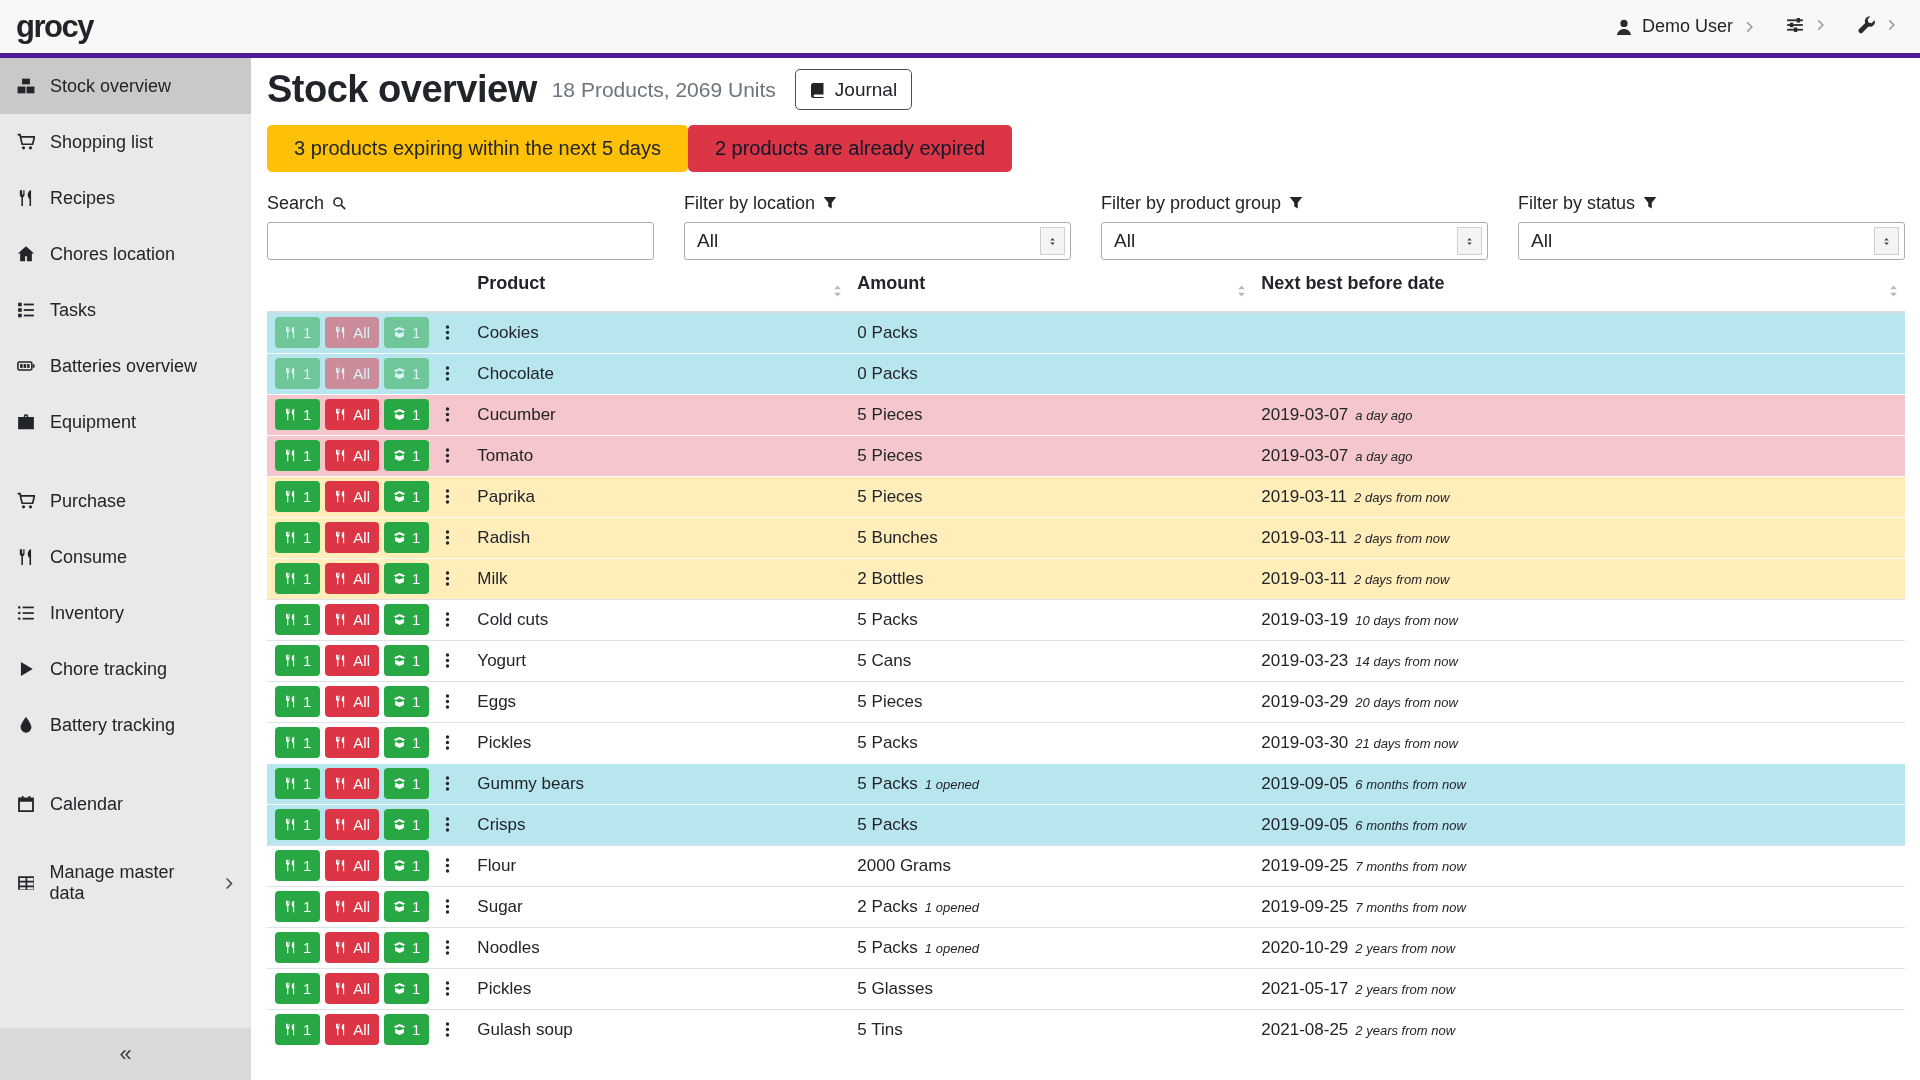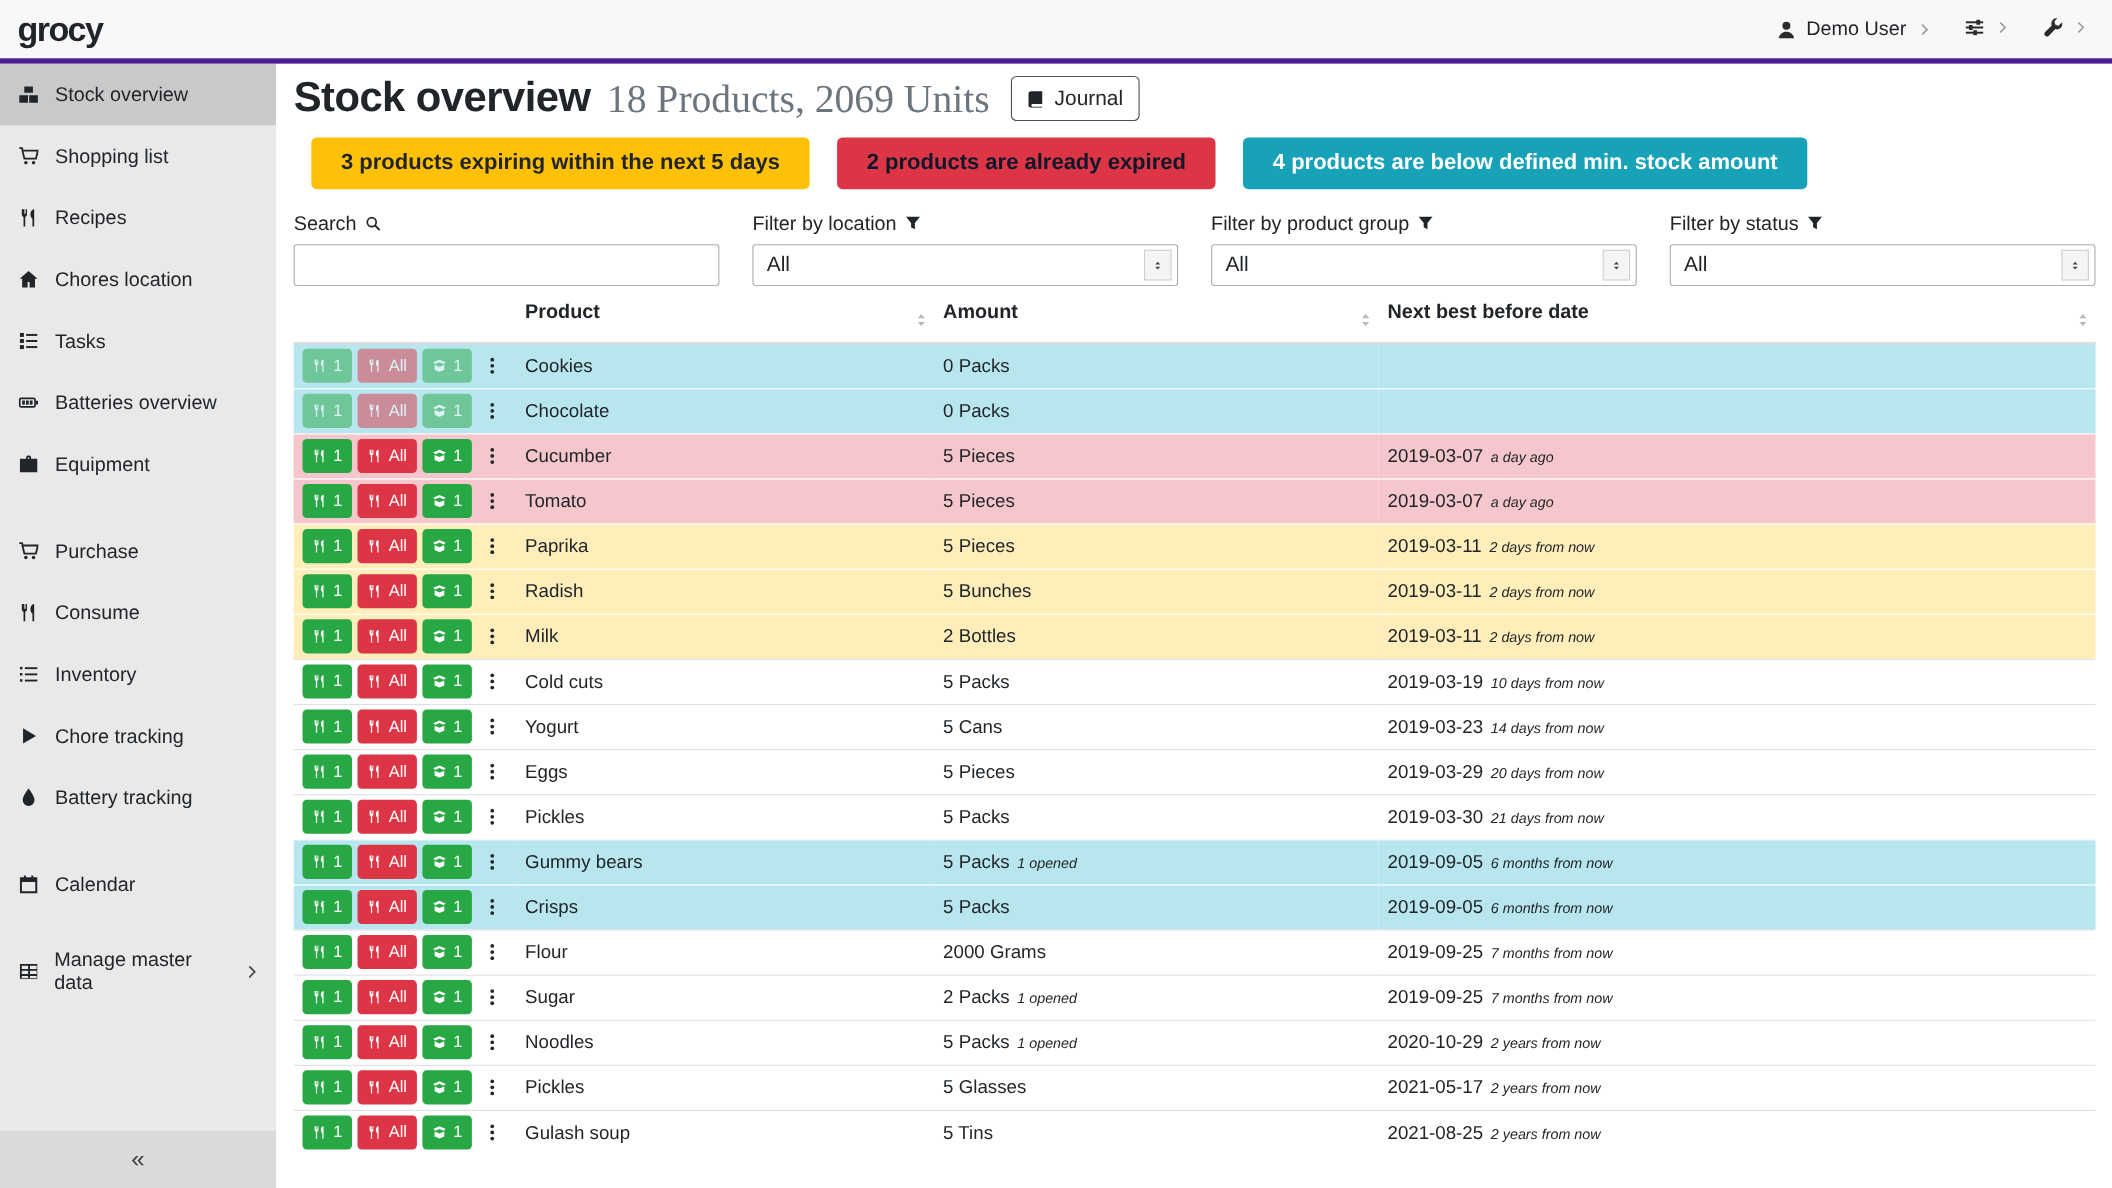--- a/index.html
+++ b/index.html
@@ -26,25 +26,25 @@
   .sidebar-item.active{background:#c9c9c9;}
   .sidebar-item.gap{margin-top:23px;}
   .sidebar-item .s-icon{font-size:18px;width:22px;color:#212529;}
   .sidebar-item .s-chev{margin-left:auto;font-size:13px;color:#4a4a4a;}
   .sidebar-collapse{height:52px;background:#dadada;display:flex;align-items:center;justify-content:center;font-size:22px;color:#3d3d3d;cursor:pointer;}
 
   
   .content{padding:8px 15px 0 16px;overflow:hidden;background:#fff;}
   .page-head{display:flex;align-items:center;gap:15px;margin-top:2px;}
   .page-title{font-size:38px;font-weight:600;letter-spacing:-.5px;}
-  .page-subtitle{font-size:36px;color:#6c757d;font-weight:400;font-family:Liberation Serif, serif;}
+  .page-subtitle{font-size:21px;color:#6c757d;font-weight:400;}
   .journal-btn{display:inline-flex;align-items:center;gap:9px;background:#fff;border:1px solid #4f4f4f;border-radius:5px;height:41px;padding:12px 14px;font-size:19px;color:#212529;cursor:pointer;margin-left:4px;}
   .journal-btn .icon{font-size:16px;}
 
-  .banners{display:flex;gap:25px;margin:14px 16px 20px;font-weight:bold;}
+  .banners{display:flex;margin:14px 0 20px;}
   .banner{display:flex;align-items:center;height:47px;padding:0 27px;border-radius:5px;font-size:20px;cursor:pointer;white-space:nowrap;}
 
   .filters{display:flex;gap:30px;margin-bottom:10px;}
   .filter-group{flex:1;min-width:0;}
   .filter-label{display:flex;align-items:center;gap:8px;font-size:18px;margin-bottom:8px;height:22px;}
   .filter-label .icon{font-size:14px;color:#212529;}
   .text-input{width:100%;height:38px;border:1px solid #adadad;border-radius:3px;font-size:19px;padding:0 12px;font-family:inherit;background:#fff;}
   .select{display:flex;align-items:center;justify-content:space-between;height:38px;border:1px solid #adadad;border-radius:3px;background:#fff;font-size:19px;padding:0 5px 0 12px;cursor:pointer;}
   .select-arrows{width:25px;height:28px;border:1px solid #d0d0d0;background:#f4f4f4;display:flex;align-items:center;justify-content:center;font-size:11px;color:#444;}
 
@@ -295,21 +295,20 @@
               <path d="M3.5 1h10v11.5h-9a1.3 1.3 0 0 0 0 2.5h9V16h-10A2.5 2.5 0 0 1 1 13.5v-10A2.5 2.5 0 0 1 3.5 1z"></path>
             </svg>
           </span>
         <span>Journal</span>
       </button>
     </div>
 
     <div class="banners">
         <div class="banner" style="background: rgb(255, 193, 7); color: rgb(33, 37, 41);">3 products expiring within the next 5 days</div>
         <div class="banner" style="background: rgb(220, 53, 69); color: #0f172a;">2 products are already expired</div>
-        <div class="banner" style="background: rgb(23, 162, 184); color: rgb(255, 255, 255);">4 products are below defined min. stock amount</div>
       </div>
 
     <div class="filters">
       <div class="filter-group">
         <div class="filter-label">
           <span>Search</span>
           <span class="icon">
               <svg viewBox="0 0 16 16" width="1em" height="1em" fill="currentColor" aria-hidden="true">
                 <circle cx="6.8" cy="6.8" r="4.6" fill="none" stroke="currentColor" stroke-width="1.8"></circle>
                 <path d="M10.3 10.3l4.7 4.7" stroke="currentColor" stroke-width="1.9"></path>

